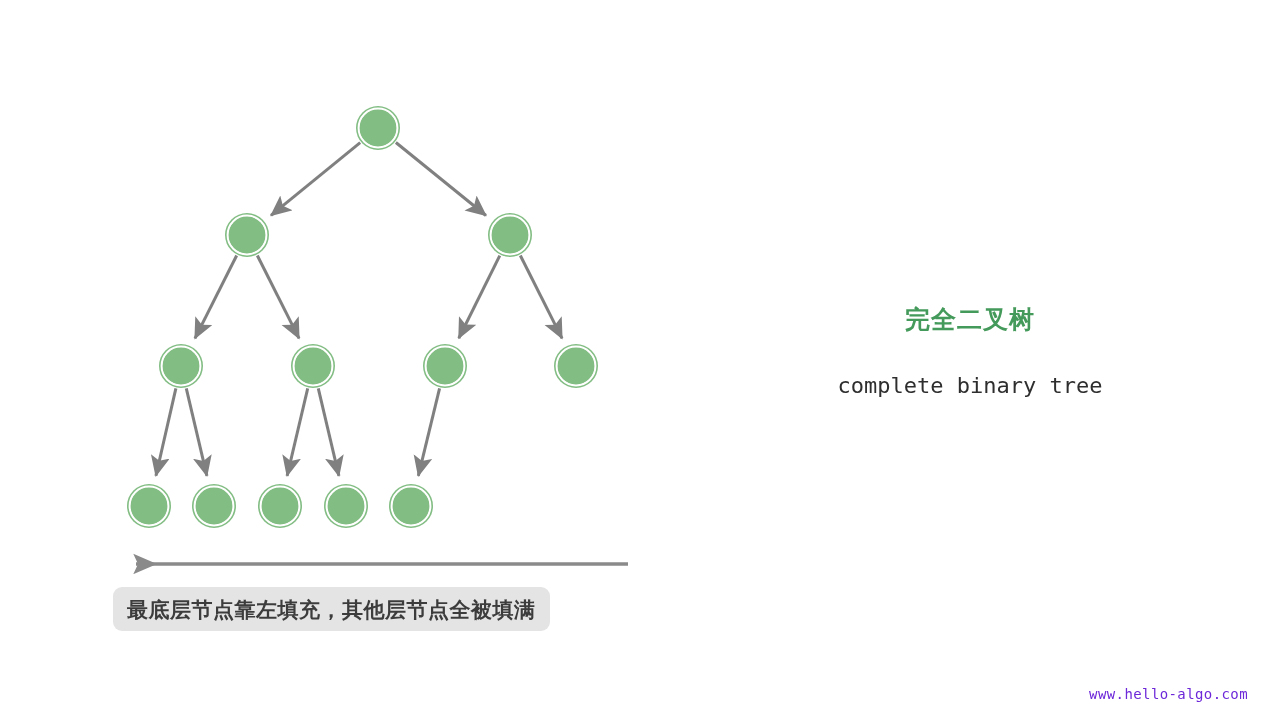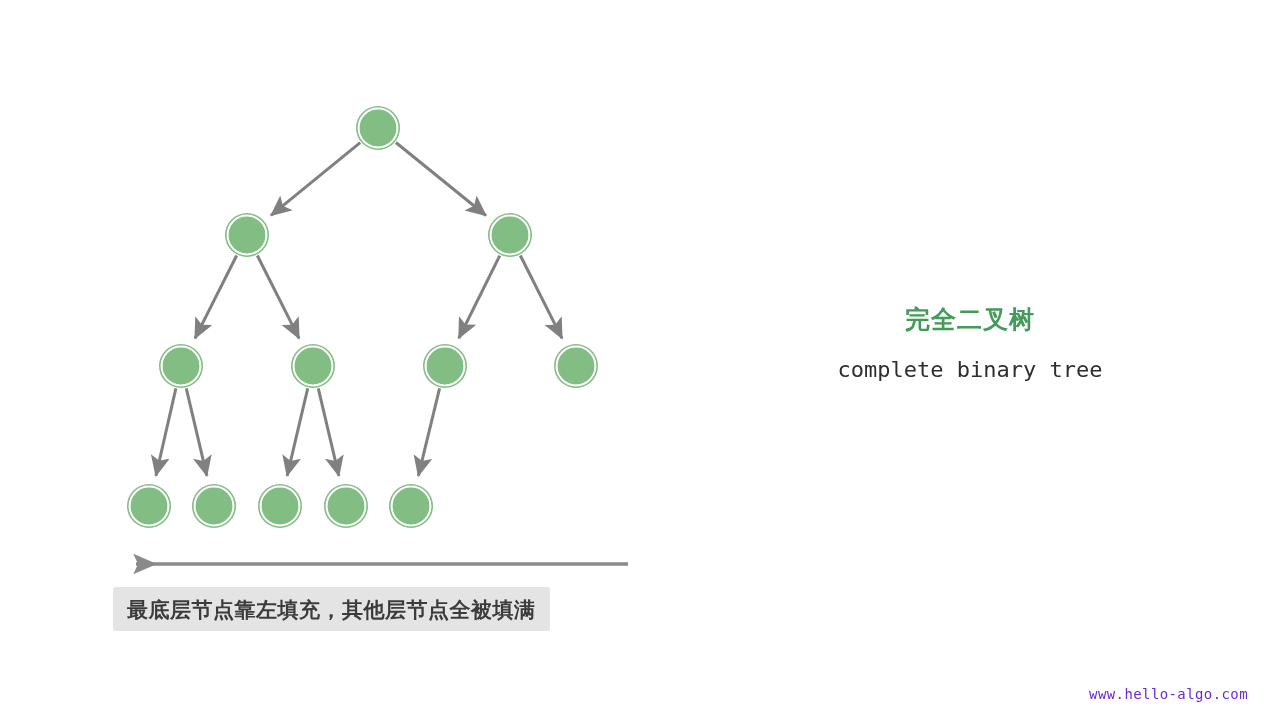--- a/index.html
+++ b/index.html
@@ -45,34 +45,34 @@
     letter-spacing: 1px;
     color: #449a5a;
     margin: 16px;
     white-space: nowrap;
   }
   .legend-subtitle {
     font-family: "DejaVu Sans Mono", "Liberation Mono", monospace;
     font-size: 22px;
     line-height: 28px;
     color: #2e2e2e;
-    margin: 22px 0 0 0;
+    margin: 38px 0 0 0;
     white-space: nowrap;
   }
   .caption-banner {
     position: absolute;
     left: 113px;
     top: 587px;
     height: 44px;
     box-sizing: border-box;
     padding: 0 14px;
     display: flex;
     align-items: center;
     background: #e4e4e4;
-    border-radius: 2px;
+    border-radius: 9px;
   }
   .caption-text {
     font-family: "Liberation Sans", "DejaVu Sans", sans-serif;
     font-weight: bold;
     font-size: 21px;
     line-height: 21px;
     color: #3c3c3c;
     white-space: nowrap;
     letter-spacing: 0.5px;
   }

